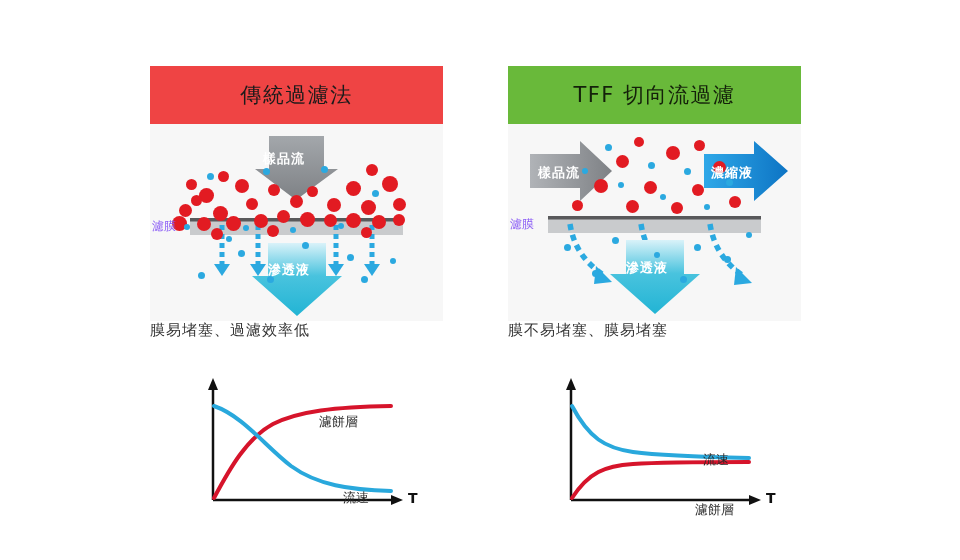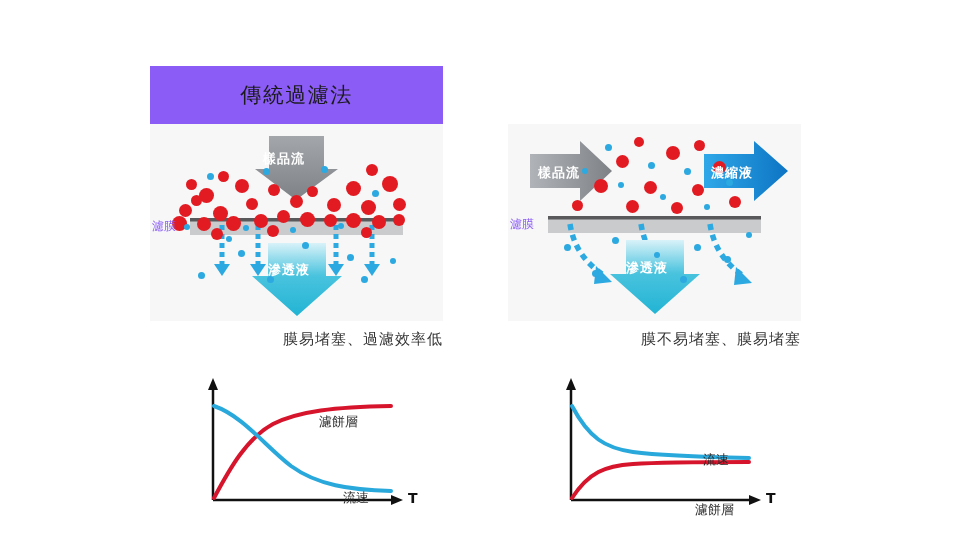--- a/index.html
+++ b/index.html
@@ -13,21 +13,21 @@
   
   .panel{position:absolute;top:66px;width:293px;height:255px;}
   .panel.left{left:150px;}
   .panel.right{left:508px;}
 
   .panel-header{
     position:absolute;left:0;top:0;width:100%;height:58px;
     display:flex;align-items:center;justify-content:center;
     box-sizing:border-box;
   }
-  .panel.left .panel-header{background:#8b5cf6;}
+  .panel.left .panel-header{background:#ef4444;}
   .panel.right .panel-header{background:#69b93a;}
   .panel-header-text{
     font-size:21px;color:#1b1b1b;letter-spacing:1.5px;font-weight:400;
     white-space:nowrap;
   }
   .panel.right .panel-header-text{color:#14210a;}
 
   .panel-body{
     position:absolute;left:0;top:58px;width:100%;height:197px;
     background:#f7f7f7;overflow:hidden;
@@ -36,22 +36,22 @@
   
   .dot{position:absolute;border-radius:50%;}
   .dot.red{background:#e21b22;}
   .dot.blue{background:#2ba9e0;}
   .mem-label{
     position:absolute;font-size:12px;color:#8b5cf6;white-space:nowrap;
   }
 
   
   .caption{
-    position:absolute;width:293px;text-align:right;
-    font-size:15px;color:#333333;top:330px;letter-spacing:1px;
+    position:absolute;width:293px;text-align:left;
+    font-size:15px;color:#333333;top:321px;letter-spacing:1px;
   }
   .caption.left{left:150px;}
   .caption.right{left:508px;}
 
   
   .svg-layer{position:absolute;left:0;top:0;overflow:visible;}
 
   
   .chart{position:absolute;top:372px;width:240px;height:135px;}
   .chart.left{left:195px;}
@@ -167,20 +167,23 @@
 
       <span class="arrow-text" style="left:113px;top:26px;">樣品流</span>
       <span class="arrow-text cyan" style="left:118px;top:137px;">滲透液</span>
       <span class="mem-label" style="left:2px;top:94px;">濾膜</span>
     </div>
   </div>
 
   <div class="caption left">膜易堵塞、過濾效率低</div>
 
   <div class="panel right">
+    <div class="panel-header">
+      <span class="panel-header-text">TFF 切向流過濾</span>
+    </div>
     <div class="panel-body">
 
       <svg class="svg-layer" width="293" height="197">
         <defs>
           <linearGradient id="permGradR" x1="0" y1="0" x2="0" y2="1">
             <stop offset="0%" stop-color="#d9f2f9"></stop>
             <stop offset="45%" stop-color="#49c3de"></stop>
             <stop offset="100%" stop-color="#22b4d4"></stop>
           </linearGradient>
           <linearGradient id="grayArrowR" x1="0" y1="0" x2="1" y2="0">

